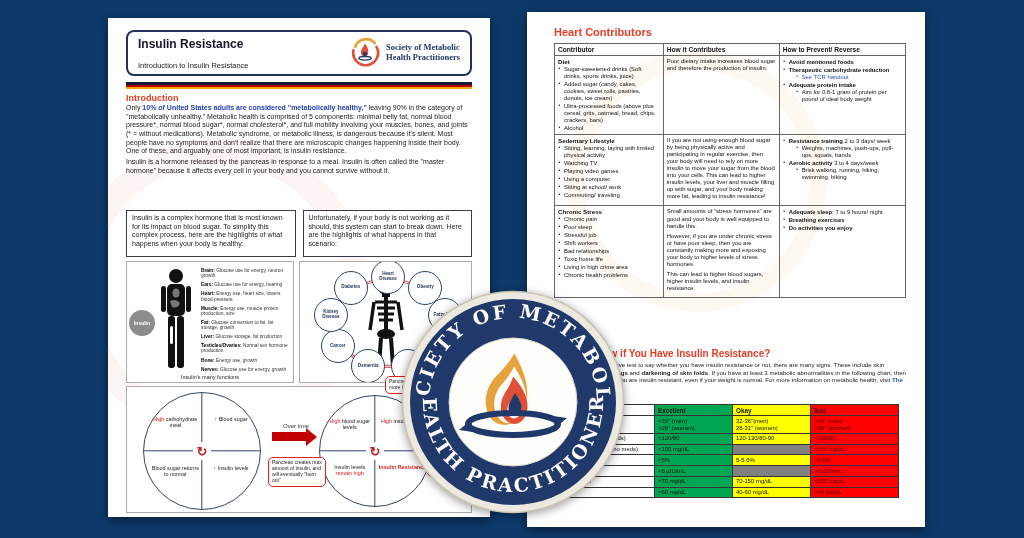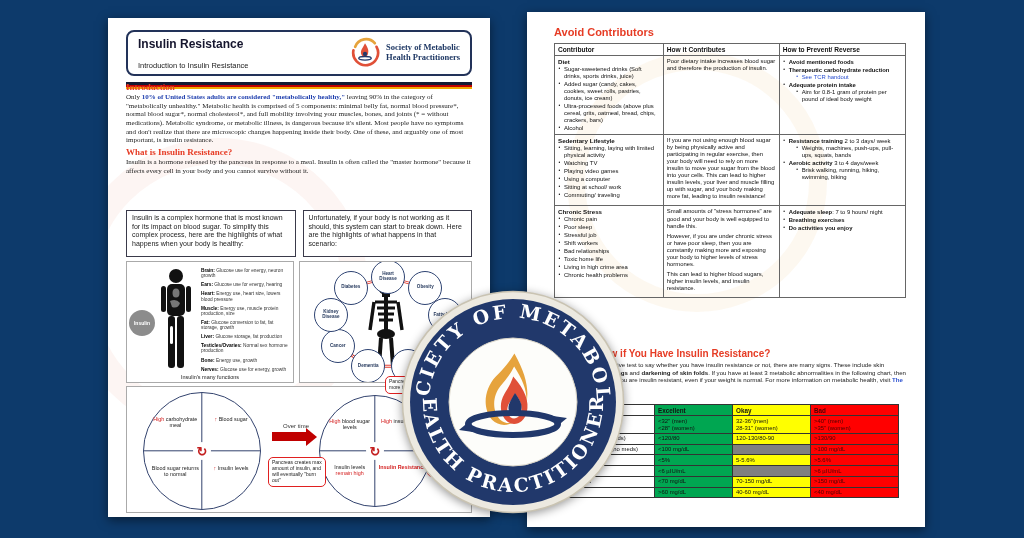--- a/index.html
+++ b/index.html
@@ -18,21 +18,21 @@
   
   .hdr-box { position:absolute; left:18px; top:12px; width:346px; height:46px; border:2px solid #223259; border-radius:8px; display:flex; justify-content:space-between; align-items:center; padding:0 10px; background:#fff; }
   .hdr-title { font-size:12px; font-weight:bold; color:#15152e; }
   .hdr-sub { font-size:7.5px; color:#222; margin-top:10px; }
   .hdr-logo { display:flex; align-items:center; gap:5px; }
   .org-name { font-family:"Liberation Serif", serif; font-weight:bold; color:#1f3864; font-size:8.5px; line-height:1.12; }
   .stripes { position:absolute; left:18px; top:64px; width:346px; }
   .stripes div { height:3px; }
   .s1 { background:#141a33; } .s2 { background:#c00000; height:2px !important; } .s3 { background:#f2a900; height:2px !important; }
 
-  .ltext { position:absolute; left:18px; top:64px; width:346px;font-family:Liberation Serif, serif; }
+  .ltext { position:absolute; left:18px; top:75px; width:346px; }
   .red-head { color:#e63c25; font-weight:bold; font-size:9px; margin-bottom:1px; }
   .body-p { font-size:7px; line-height:1.24; color:#1b1b1b; margin-bottom:2px; }
   .blue-b { color:#1f3fae; font-weight:bold; }
 
   .boxes-row { position:absolute; left:18px; top:192px; width:346px; height:47px; display:flex; gap:7px; }
   .note-box { flex:1; border:1.6px solid #3a3a4a; padding:3px 5px; font-size:7px; line-height:1.22; color:#1b1b1b; background:#fff; }
 
   .panels-row { position:absolute; left:18px; top:243px; width:346px; height:122px; display:flex; gap:5px; }
   .panel { position:relative; border:1px solid #aaa; background:#fff; overflow:hidden; }
   #body-panel { width:168px; }
@@ -122,21 +122,20 @@
 
   <div class="stripes">
     <div class="s1"></div>
       <div class="s2"></div>
       <div class="s3"></div>
   </div>
 
   <div class="ltext">
     <div class="red-head">Introduction</div>
     <div class="body-p"><span>Only </span><span class="blue-b">10% of United States adults are considered "metabolically healthy,"</span><span> leaving 90% in the category of "metabolically unhealthy." Metabolic health is comprised of 5 components: minimal belly fat, normal blood pressure*, normal blood sugar*, normal cholesterol*, and full mobility involving your muscles, bones, and joints (* = without medications). Metabolic syndrome, or metabolic illness, is dangerous because it's silent. Most people have no symptoms and don't realize that there are microscopic changes happening inside their body. One of these, and arguably one of most important, is insulin resistance.</span></div>
-    <div class="red-head">What is Insulin Resistance?</div>
     <div class="body-p">Insulin is a hormone released by the pancreas in response to a meal. Insulin is often called the "master hormone" because it affects every cell in your body and you cannot survive without it.</div>
   </div>
 
   <div class="boxes-row">
     <div class="note-box">Insulin is a complex hormone that is most known for its impact on blood sugar. To simplify this complex process, here are the highlights of what happens when your body is healthy:</div>
     <div class="note-box">Unfortunately, if your body is not working as it should, this system can start to break down. Here are the highlights of what happens in that scenario:</div>
   </div>
 
   <div class="panels-row">
     <div class="panel" id="body-panel">
@@ -236,21 +235,21 @@
       <div class="qlab q-bl"><span>Insulin levels </span><span class="qred">remain high</span><span></span></div>
       <div class="qlab q-br q-strong"><span></span><span class="qred">Insulin Resistance</span><span></span></div>
       <div class="qcenter">↻</div>
     </div>
   </div>
 </div>
 
 <div class="page" id="right-page">
   <div class="wm wm2"></div>
 
-  <div class="r-head">Avoid Contributors</div>
+  <div class="r-head">Heart Contributors</div>
 
   <table class="ctable">
     <thead>
       <tr>
         <th class="c1">Contributor</th>
         <th class="c2">How it Contributes</th>
         <th class="c3">How to Prevent/ Reverse</th>
       </tr>
     </thead>
     <tbody>

